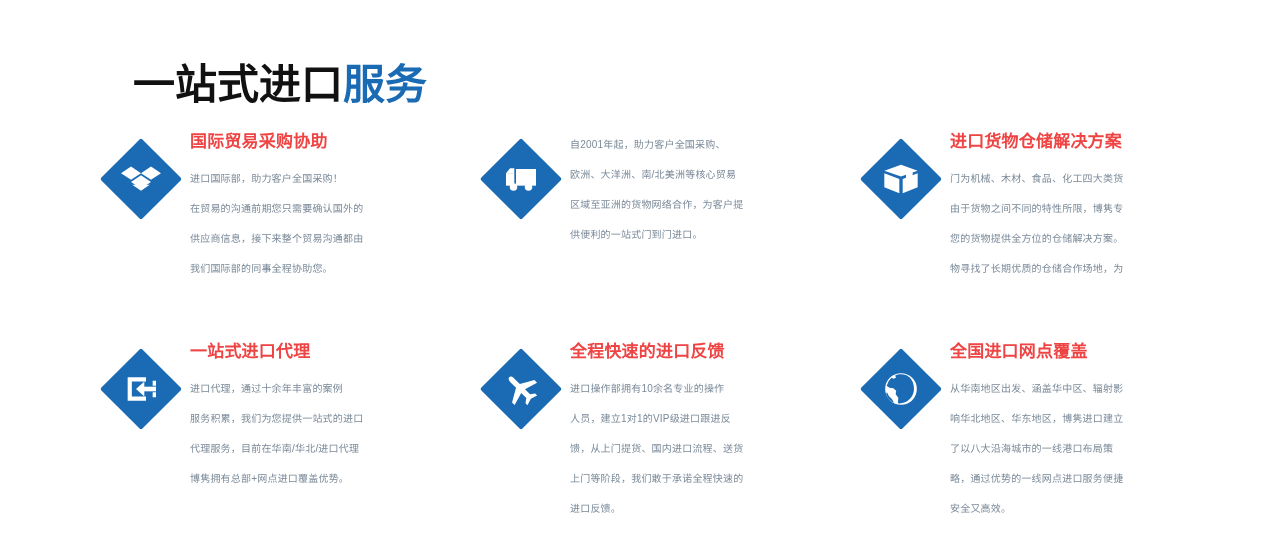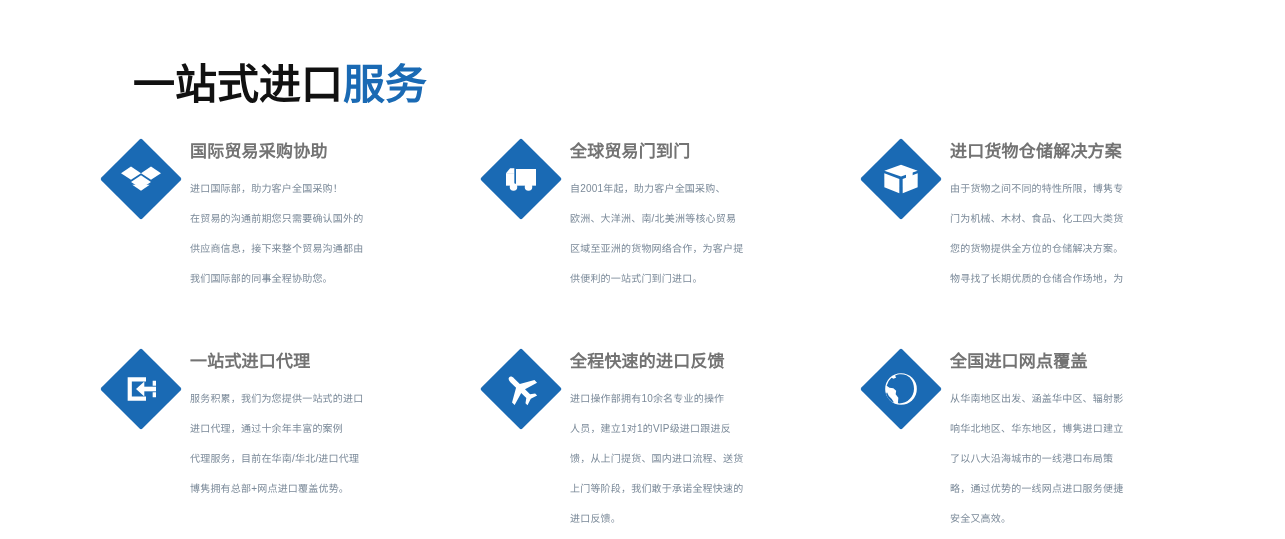--- a/index.html
+++ b/index.html
@@ -95,23 +95,23 @@
   }
 
   .card-body {
     flex: 1 1 auto;
     min-width: 0;
     padding-top: 0px;
   }
   .card-title {
     font-size: 17px;
     font-weight: bold;
-    color: #737373;
+    color: #ef4444;
     line-height: 24px;
-    margin: 10px 0 10px 0;
+    margin: 0 0 10px 0;
     letter-spacing: 0.2px;
     white-space: nowrap;
   }
   .card-text {
     font-size: 10px;
     line-height: 30px;
     color: #7b8a99;
     letter-spacing: 0.2px;
   }
   .card-text .ln {
@@ -158,21 +158,20 @@
           <svg viewBox="0 0 48 48" aria-hidden="true">
             <path d="M6 17h10v15H6z"></path>
             <path d="M6 17l5-6h5v6z"></path>
             <path d="M18 12h24v20H18z"></path>
             <circle cx="15" cy="33.5" r="4.5"></circle>
             <circle cx="33" cy="33.5" r="4.5"></circle>
           </svg>
         </div>
       </div>
       <div class="card-body">
-        <div class="card-title">全球贸易门到门</div>
         <div class="card-text">
           <span class="ln">自2001年起，助力客户全国采购、</span>
           <span class="ln">欧洲、大洋洲、南/北美洲等核心贸易</span>
           <span class="ln">区域至亚洲的货物网络合作，为客户提</span>
           <span class="ln">供便利的一站式门到门进口。</span>
         </div>
       </div>
     </div>
 
     <div class="card">
@@ -183,22 +182,22 @@
             <polygon points="24,7 44,14 24,21 4,14"></polygon>
             <polygon points="4,17 22,24 22,41 4,34"></polygon>
             <polygon points="26,24 44,17 44,34 26,41"></polygon>
             <polygon points="30,10.3 38,13.1 38,25 34,22 30,25"></polygon>
           </svg>
         </div>
       </div>
       <div class="card-body">
         <div class="card-title">进口货物仓储解决方案</div>
         <div class="card-text">
+          <span class="ln">门为机械、木材、食品、化工四大类货</span>
           <span class="ln">由于货物之间不同的特性所限，博隽专</span>
-          <span class="ln">门为机械、木材、食品、化工四大类货</span>
           <span class="ln">您的货物提供全方位的仓储解决方案。</span>
           <span class="ln">物寻找了长期优质的仓储合作场地，为</span>
         </div>
       </div>
     </div>
 
     <div class="card">
       <div class="card-icon">
         <div class="diamond"></div>
         <div class="glyph">
@@ -206,22 +205,22 @@
             <path d="M8 10h22v5H13v18h17v5H8z"></path>
             <path d="M38 14h4v6h-4zM38 28h4v6h-4z"></path>
             <path d="M42 21.2v5.6H26v-5.6z"></path>
             <polygon points="28,15 28,33 18,24"></polygon>
           </svg>
         </div>
       </div>
       <div class="card-body">
         <div class="card-title">一站式进口代理</div>
         <div class="card-text">
+          <span class="ln">进口代理，通过十余年丰富的案例</span>
           <span class="ln">服务积累，我们为您提供一站式的进口</span>
-          <span class="ln">进口代理，通过十余年丰富的案例</span>
           <span class="ln">代理服务，目前在华南/华北/进口代理</span>
           <span class="ln">博隽拥有总部+网点进口覆盖优势。</span>
         </div>
       </div>
     </div>
 
     <div class="card">
       <div class="card-icon">
         <div class="diamond"></div>
         <div class="glyph">

